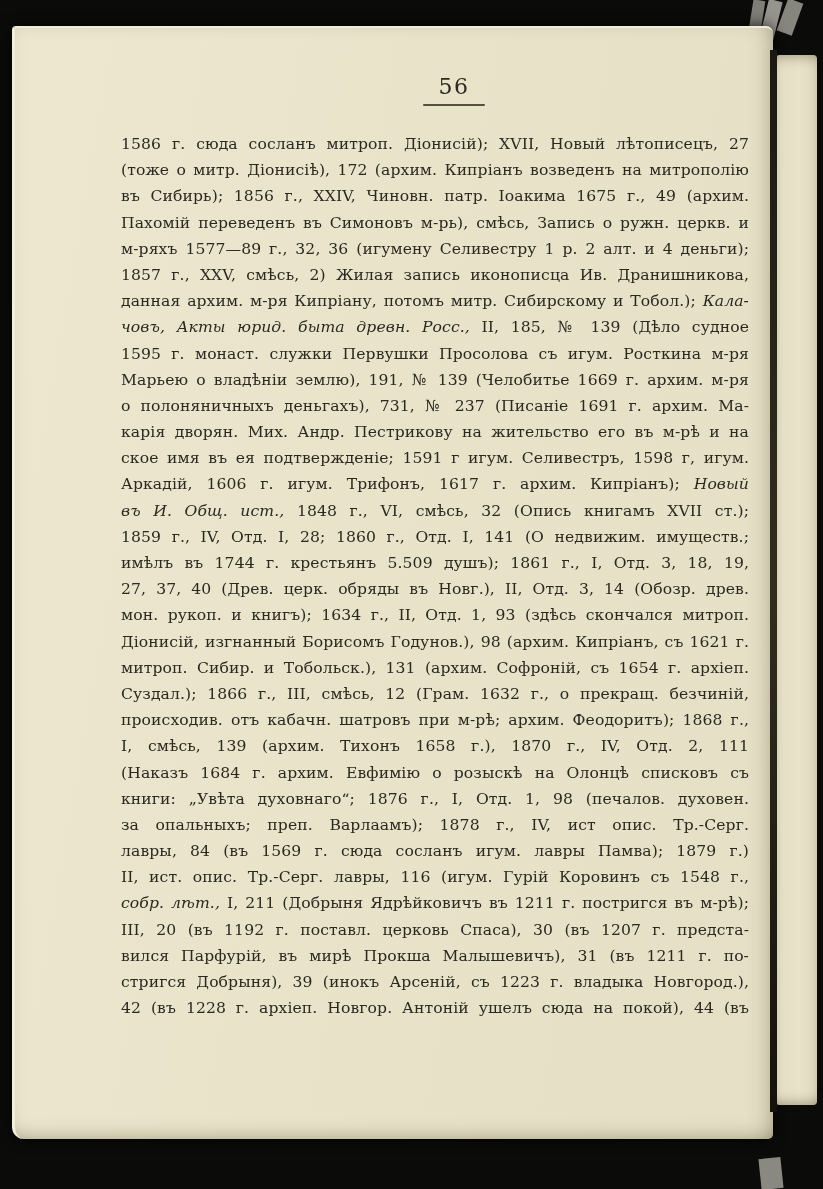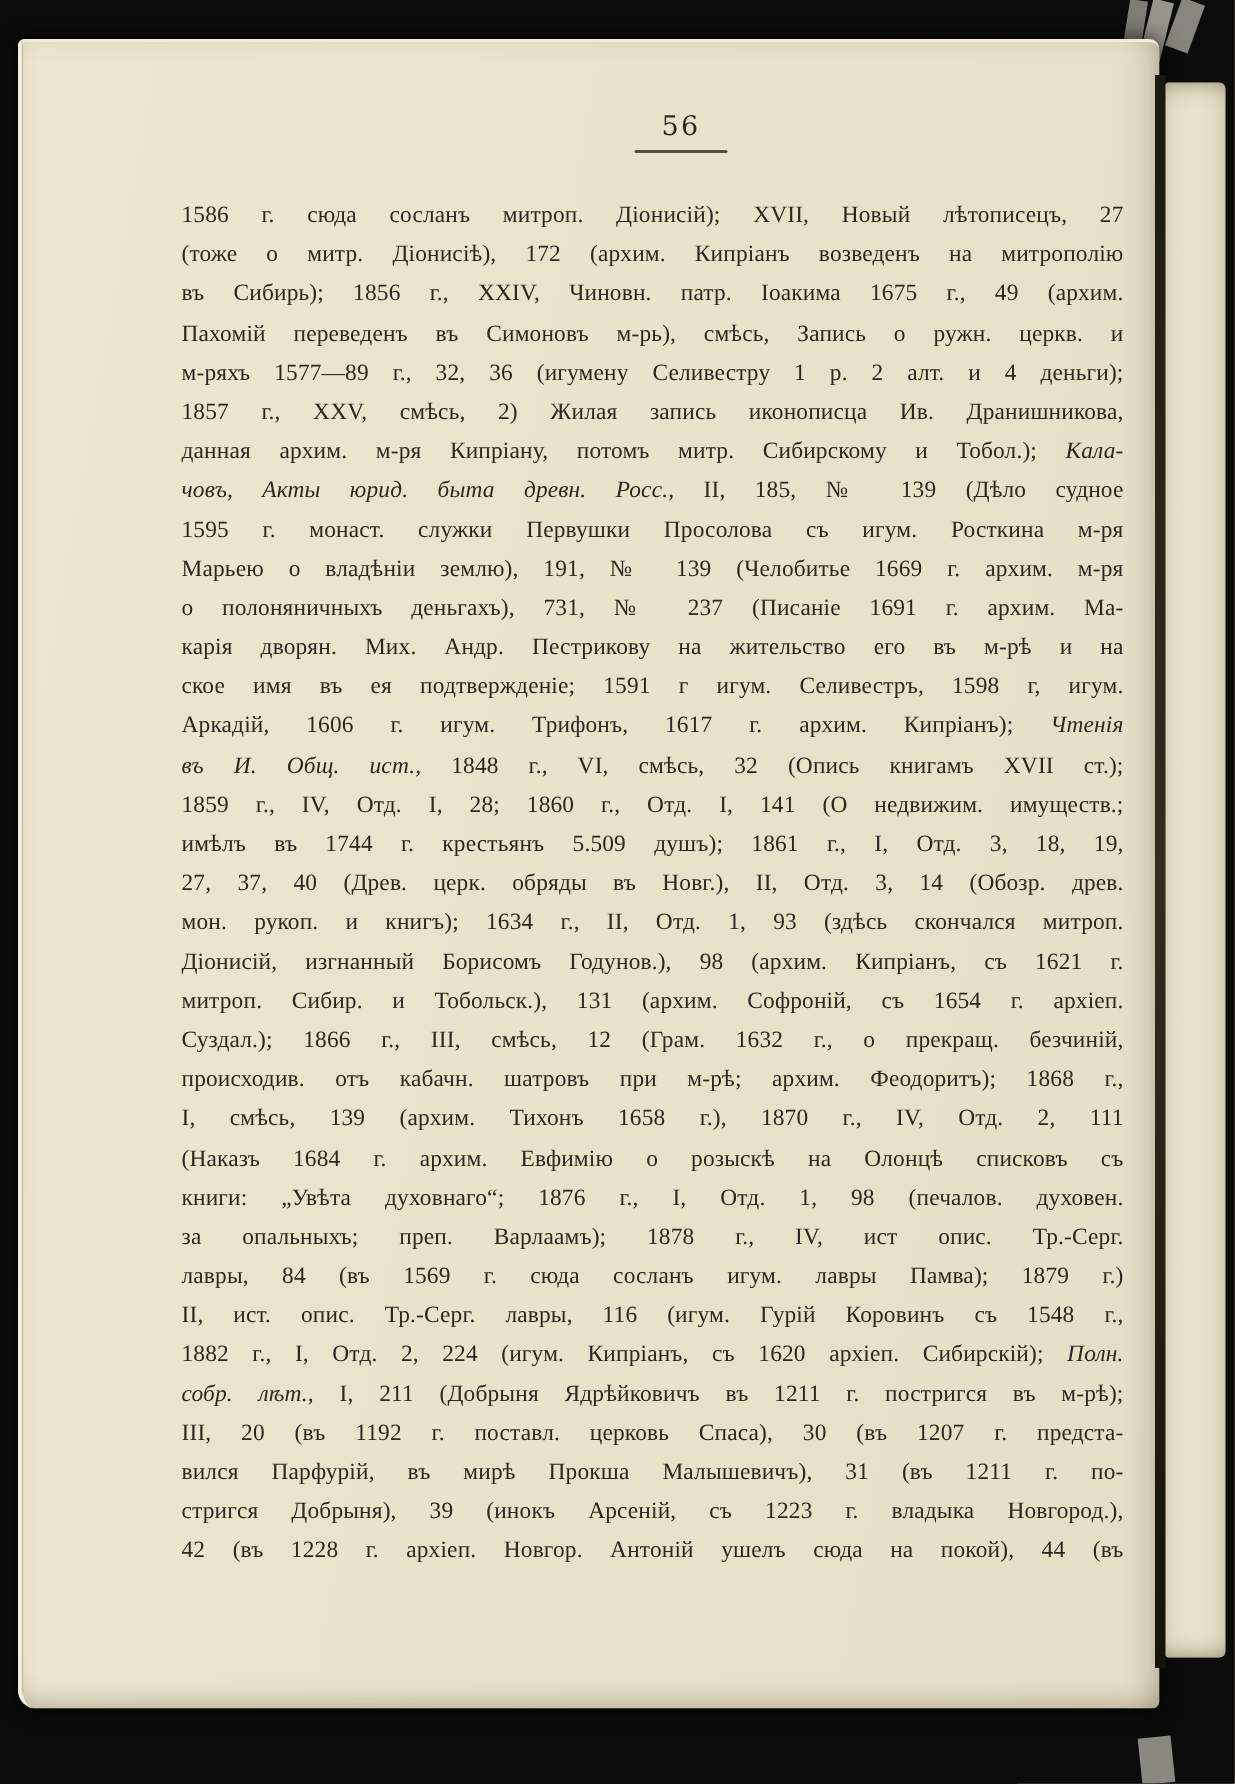--- a/index.html
+++ b/index.html
@@ -42,37 +42,36 @@
   .tuft.t2 { left:764px; top:0; width:14px; height:40px; transform:rotate(14deg); background:#96958d; }
   .tuft.t3 { left:782px; top:0; width:16px; height:34px; transform:rotate(20deg); background:#87867e; }
   .tuft.b1 { left:760px; top:1158px; width:22px; height:31px; transform:rotate(-6deg); background:#8a8981; }
   
   .header {
     position:absolute; left:110px; top:46px; width:630px;
     text-align:center; padding-left:14px;
   }
   .page-number {
     display:inline-block;
-    font-size:18px; letter-spacing:1.5px;
+    font-size:22px; letter-spacing:1.5px;
     color:#2d2920;
   }
   .header .rule {
     width:62px; height:2px;
     background:#56513f;
     margin:5px auto 0;
     border-radius:1px;
   }
   
   .text-block {
     position:absolute; left:106px; top:103px; width:628px;
     color:#2c2820;
     font-size:15.6px;
     line-height:26.2px;
     letter-spacing:.1px;
-    font-family:Liberation Serif, serif;
   }
   .line {
     text-align:justify;
     text-align-last:justify;
     white-space:normal;
     height:26.2px; overflow:visible;
   }
   .line em { font-style:italic; }
 </style>
 </head>
@@ -96,37 +95,36 @@
         <div class="line"><span>Пахомій переведенъ въ Симоновъ м-рь), смѣсь, Запись о ружн. церкв. и</span></div>
         <div class="line"><span>м-ряхъ 1577—89 г., 32, 36 (игумену Селивестру 1 р. 2 алт. и 4 деньги);</span></div>
         <div class="line"><span>1857 г., XXV, смѣсь, 2) Жилая запись иконописца Ив. Дранишникова,</span></div>
         <div class="line"><span>данная архим. м-ря Кипріану, потомъ митр. Сибирскому и Тобол.); </span><em>Кала-</em></div>
         <div class="line"><em>човъ, Акты юрид. быта древн. Росс.,</em><span> II, 185, № 139 (Дѣло судное</span></div>
         <div class="line"><span>1595 г. монаст. служки Первушки Просолова съ игум. Росткина м-ря</span></div>
         <div class="line"><span>Марьею о владѣніи землю), 191, № 139 (Челобитье 1669 г. архим. м-ря</span></div>
         <div class="line"><span>о полоняничныхъ деньгахъ), 731, № 237 (Писаніе 1691 г. архим. Ма-</span></div>
         <div class="line"><span>карія дворян. Мих. Андр. Пестрикову на жительство его въ м-рѣ и на</span></div>
         <div class="line"><span>ское имя въ ея подтвержденіе; 1591 г игум. Селивестръ, 1598 г, игум.</span></div>
-        <div class="line"><span>Аркадій, 1606 г. игум. Трифонъ, 1617 г. архим. Кипріанъ); </span><em>Чтенія</em></div>
+        <div class="line"><span>Аркадій, 1606 г. игум. Трифонъ, 1617 г. архим. Кипріанъ); </span><em>Новый</em></div>
         <div class="line"><em>въ И. Общ. ист.,</em><span> 1848 г., VI, смѣсь, 32 (Опись книгамъ XVII ст.);</span></div>
         <div class="line"><span>1859 г., IV, Отд. I, 28; 1860 г., Отд. I, 141 (О недвижим. имуществ.;</span></div>
         <div class="line"><span>имѣлъ въ 1744 г. крестьянъ 5.509 душъ); 1861 г., I, Отд. 3, 18, 19,</span></div>
         <div class="line"><span>27, 37, 40 (Древ. церк. обряды въ Новг.), II, Отд. 3, 14 (Обозр. древ.</span></div>
         <div class="line"><span>мон. рукоп. и книгъ); 1634 г., II, Отд. 1, 93 (здѣсь скончался митроп.</span></div>
         <div class="line"><span>Діонисій, изгнанный Борисомъ Годунов.), 98 (архим. Кипріанъ, съ 1621 г.</span></div>
         <div class="line"><span>митроп. Сибир. и Тобольск.), 131 (архим. Софроній, съ 1654 г. архіеп.</span></div>
         <div class="line"><span>Суздал.); 1866 г., III, смѣсь, 12 (Грам. 1632 г., о прекращ. безчиній,</span></div>
         <div class="line"><span>происходив. отъ кабачн. шатровъ при м-рѣ; архим. Феодоритъ); 1868 г.,</span></div>
         <div class="line"><span>I, смѣсь, 139 (архим. Тихонъ 1658 г.), 1870 г., IV, Отд. 2, 111</span></div>
         <div class="line"><span>(Наказъ 1684 г. архим. Евфимію о розыскѣ на Олонцѣ списковъ съ</span></div>
         <div class="line"><span>книги: „Увѣта духовнаго“; 1876 г., I, Отд. 1, 98 (печалов. духовен.</span></div>
         <div class="line"><span>за опальныхъ; преп. Варлаамъ); 1878 г., IV, ист опис. Тр.-Серг.</span></div>
         <div class="line"><span>лавры, 84 (въ 1569 г. сюда сосланъ игум. лавры Памва); 1879 г.)</span></div>
         <div class="line"><span>II, ист. опис. Тр.-Серг. лавры, 116 (игум. Гурій Коровинъ съ 1548 г.,</span></div>
-        <div class="line"><span>1882 г., I, Отд. 2, 224 (игум. Кипріанъ, съ 1620 архіеп. Сибирскій); </span><em>Полн.</em></div>
         <div class="line"><em>собр. лѣт.,</em><span> I, 211 (Добрыня Ядрѣйковичъ въ 1211 г. постригся въ м-рѣ);</span></div>
         <div class="line"><span>III, 20 (въ 1192 г. поставл. церковь Спаса), 30 (въ 1207 г. предста-</span></div>
         <div class="line"><span>вился Парфурій, въ мирѣ Прокша Малышевичъ), 31 (въ 1211 г. по-</span></div>
         <div class="line"><span>стригся Добрыня), 39 (инокъ Арсеній, съ 1223 г. владыка Новгород.),</span></div>
         <div class="line"><span>42 (въ 1228 г. архіеп. Новгор. Антоній ушелъ сюда на покой), 44 (въ</span></div>
       </div>
   </div>
 
   <div class="page-gap"></div>
   <div class="next-page-edge"></div>

